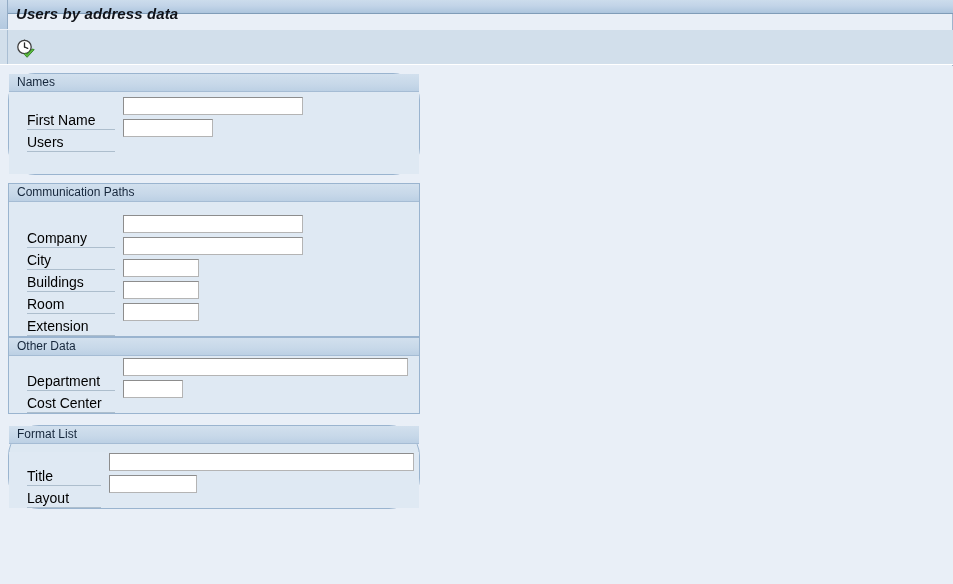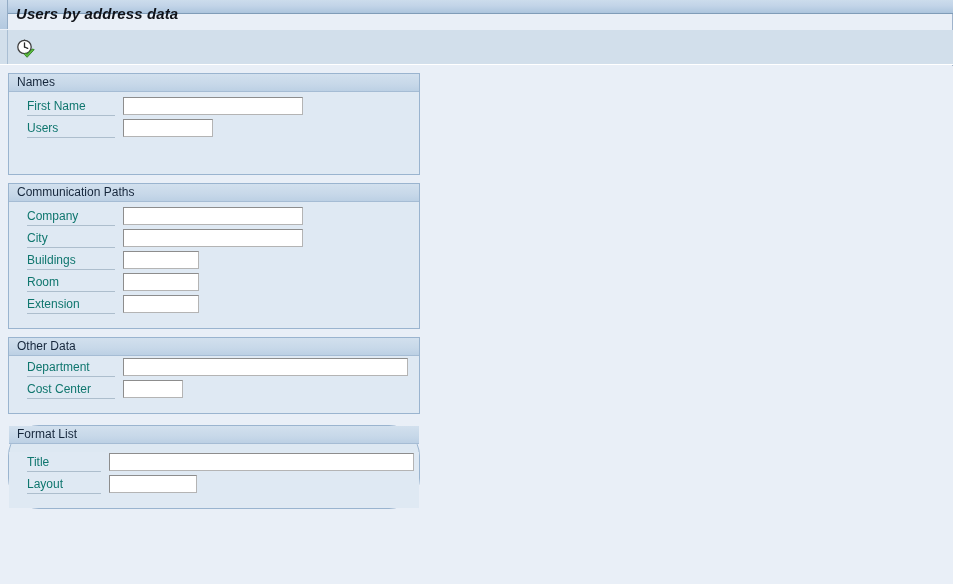--- a/index.html
+++ b/index.html
@@ -133,23 +133,23 @@
     background: #dfe9f3;
   }
 
   
   .field-row {
     position: relative;
     height: 22px;
   }
   .field-label {
     position: absolute;
-    top: 3px;
-    font-size: 12px;
-    color: #0f766e;
+    top: 17px;
+    font-size: 14px;
+    color: #000000;
     white-space: nowrap;
     box-sizing: border-box;
     border-bottom: 1px solid #adbecd;
     height: 17px;
     line-height: 15px;
   }
   .field-input {
     position: absolute;
     top: 1px;
     height: 18px;
@@ -186,36 +186,36 @@
           <line x1="9.5" y1="1.6" x2="9.5" y2="2.8" stroke="#3f3f3f" stroke-width="1.2"></line>
           <path d="M9.3 16.3 L12.1 19.3 L19.2 11.6 L17.2 11.0 L12.0 16.3 L10.6 14.9 Z" fill="#5fbf3f" stroke="#2f7d22" stroke-width="0.9" stroke-linejoin="round"></path>
         </svg>
       </span>
     </div>
     <div class="watermark">© www.tutorialkart.com</div>
   </div>
 
   <div class="content">
 
-  <div class="groupbox" style="top: 7px;">
+  <div class="groupbox" style="top: 7px; border-radius: 27px;">
         <div class="group-header">Names</div>
         <div class="group-body" style="height: 78px; padding-top: 4px;">
           <div class="field-row">
             <label class="field-label" style="left: 18px; width: 88px;">First Name</label>
             <input type="text" class="field-input" style="left: 114px; width: 180px;">
           </div>
           <div class="field-row">
             <label class="field-label" style="left: 18px; width: 88px;">Users</label>
             <input type="text" class="field-input" style="left: 114px; width: 90px;">
           </div>
         </div>
       </div>
       <div class="groupbox" style="top: 117px;">
         <div class="group-header">Communication Paths</div>
-        <div class="group-body" style="height: 122px; padding-top: 4px;">
+        <div class="group-body" style="height: 122px; padding-top: 12px;">
           <div class="field-row">
             <label class="field-label" style="left: 18px; width: 88px;">Company</label>
             <input type="text" class="field-input" style="left: 114px; width: 180px;">
           </div>
           <div class="field-row">
             <label class="field-label" style="left: 18px; width: 88px;">City</label>
             <input type="text" class="field-input" style="left: 114px; width: 180px;">
           </div>
           <div class="field-row">
             <label class="field-label" style="left: 18px; width: 88px;">Buildings</label>

